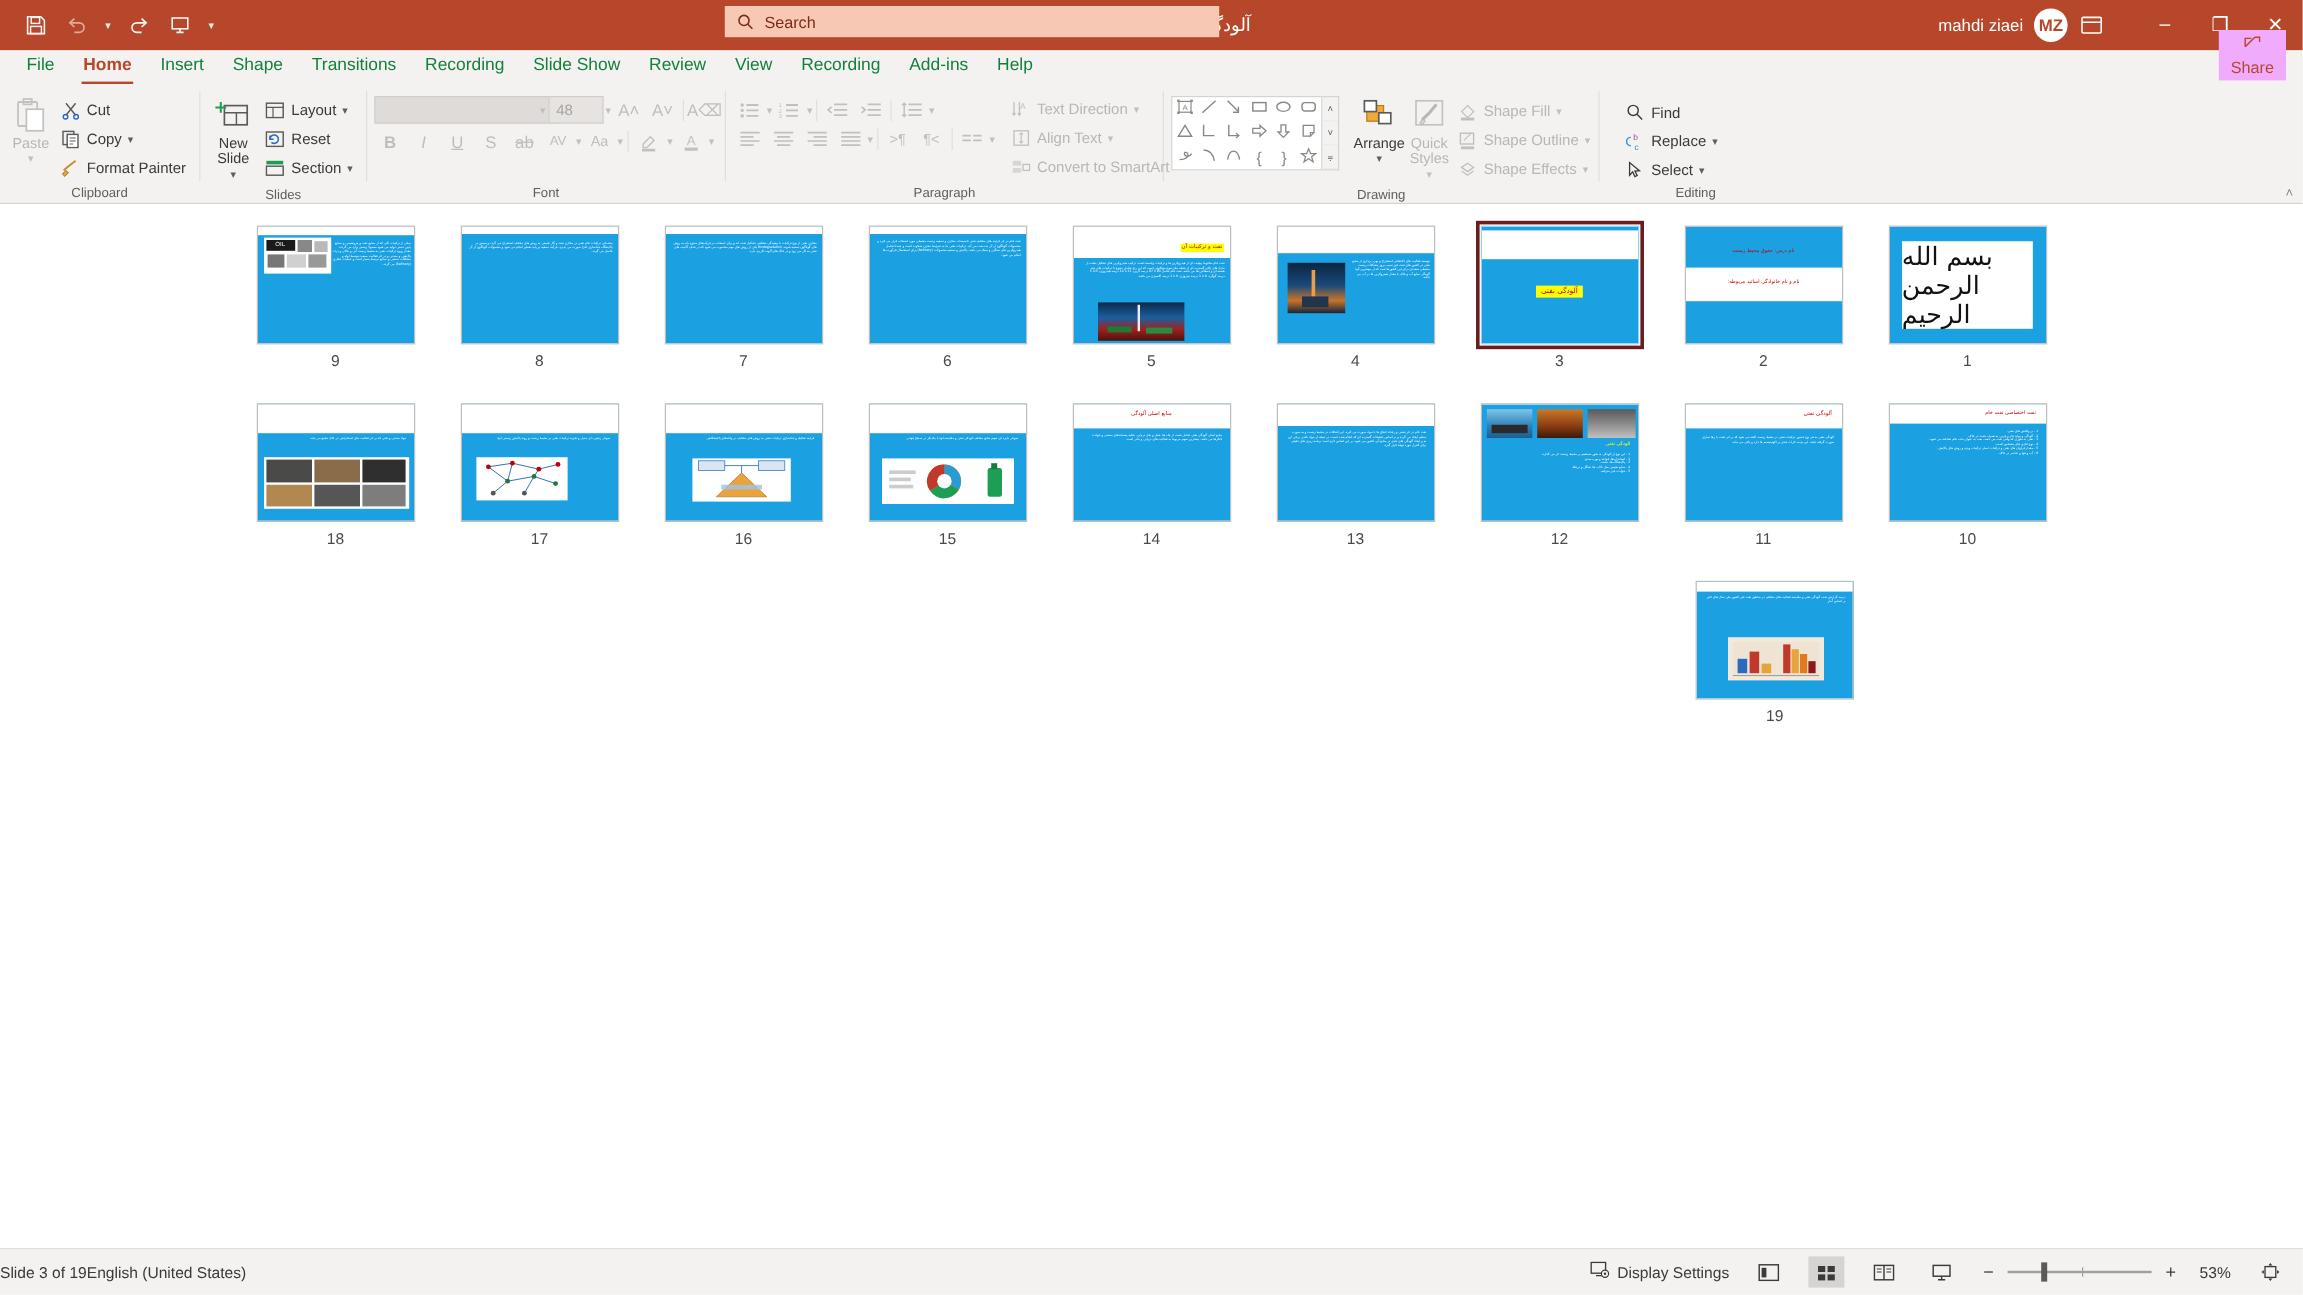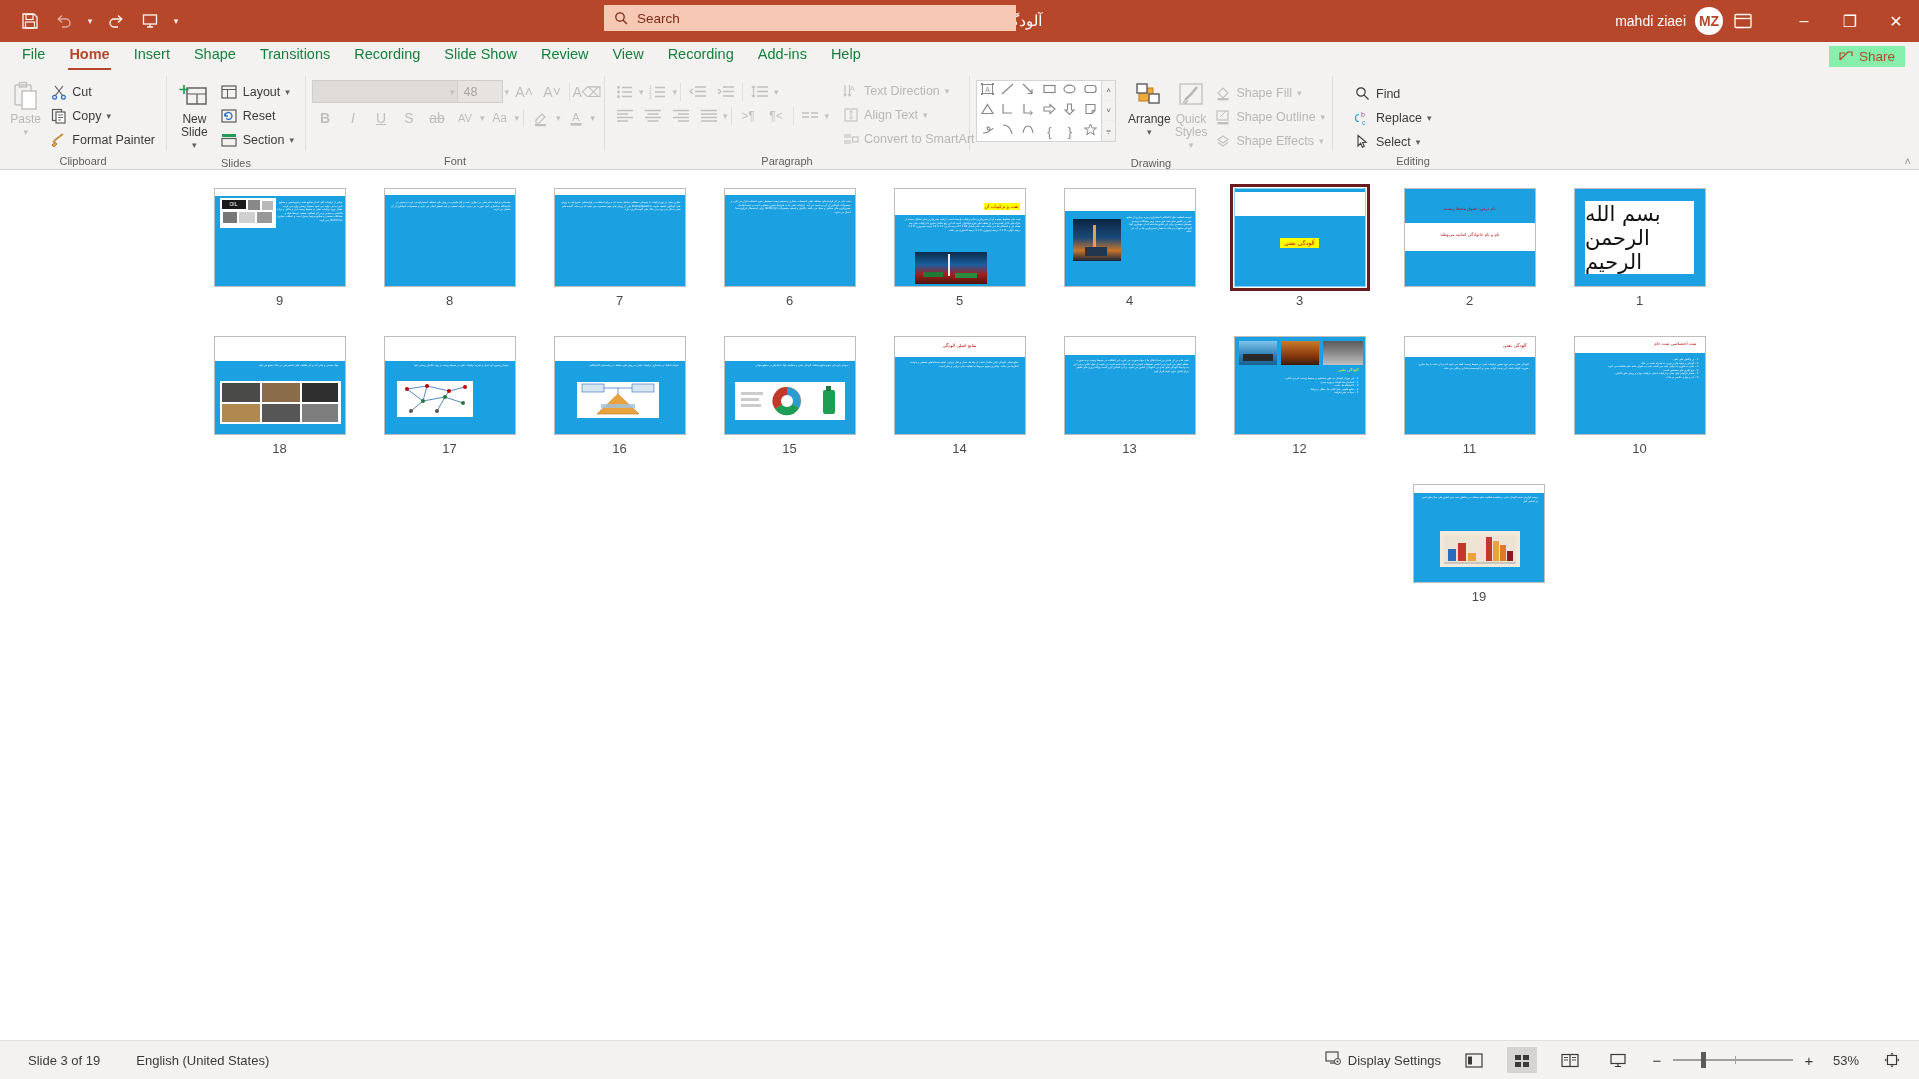--- a/index.html
+++ b/index.html
@@ -59,21 +59,21 @@
     padding: 3px 12px 6px 12px; font-size: 14.5px; color: #15803d; position: relative;
     line-height: 19px;
   }
   .tab.active { color: #b7472a; font-weight: bold; }
   .tab.active::after {
     content: ""; position: absolute; left: 11px; right: 11px; bottom: 0;
     height: 2.5px; background: #b7472a;
   }
   .share-btn {
     position: absolute; right: 14px; bottom: 3px; display: flex; align-items: center; gap: 6px;
-    font-size: 13.5px; color: #b7472a; background: #86efac; padding: 3px 10px;
+    font-size: 13.5px; color: #b7472a; background: #f0abfc; padding: 3px 10px; flex-direction: column;
   }
 
   
   .ribbon {
     height: 100px; background: #f3f2f1; display: flex; position: relative;
     border-bottom: 1px solid #d6d4d2;
   }
   .rgroup { display: flex; flex-direction: column; position: relative; padding: 3px 0 0 0; height: 100%; }
   .rgroup-body { display: flex; flex: 1; align-items: flex-start; padding: 3px 6px 0 6px; }
   .rgroup-title {
@@ -159,21 +159,21 @@
     position: absolute; inset: 12% 8%; background: #fff; display:flex; align-items:center; justify-content:center;
     font-size: 21px; color: #111; font-family: "DejaVu Sans", serif;
   }
 
   
   .statusbar {
     height: 39px; background: #f3f2f1; border-top: 1px solid #e1dfdd;
     display: flex; align-items: center; font-size: 13px; color: #3b3a39;
     position: absolute; bottom: 0; left: 0; right: 0;
   }
-  .sb-left { display: flex; align-items: center; gap: 36px; padding-left: 28px; }
+  .sb-left { display: flex; align-items: center; padding-left: 0; }
   .sb-right { margin-left: auto; display: flex; align-items: center; gap: 18px; padding-right: 12px; }
   .sb-item { display: flex; align-items: center; gap: 6px; }
   .viewbtn { width: 30px; height: 26px; display:flex; align-items:center; justify-content:center; color:#3b3a39;}
   .viewbtn.active { background: #d6d4d2; }
   .zoomslider { display: flex; align-items: center; gap: 10px; }
   .zs-track { width: 120px; height: 2px; background: #a19f9d; position: relative; }
   .zs-tick { position: absolute; left: 62px; top: -3px; width: 1px; height: 8px; background: #a19f9d;}
   .zs-thumb { position: absolute; left: 28px; top: -7px; width: 5px; height: 16px; background: #5c5a58; }
   .zs-sign { font-size: 15px; color: #3b3a39; width: 12px; text-align:center;}
   .zoompct { font-size: 13px; width: 34px; text-align: right;}

